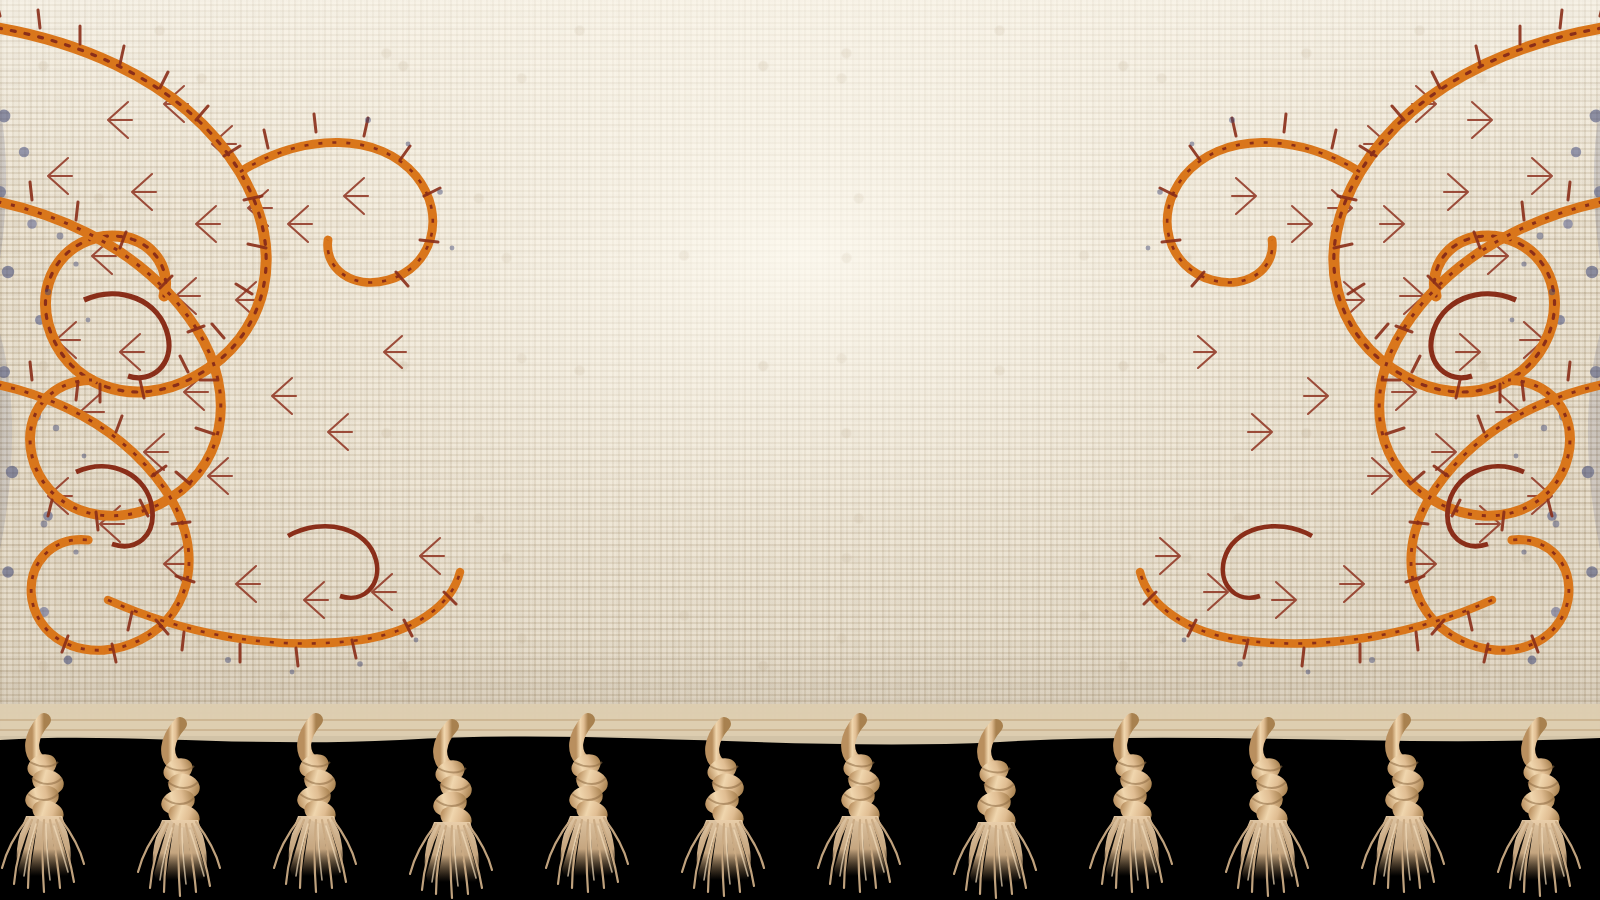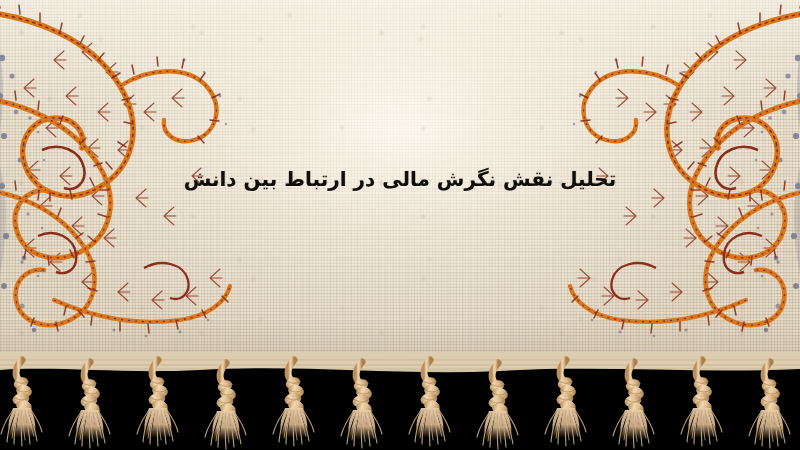--- a/index.html
+++ b/index.html
@@ -297,21 +297,20 @@
           <circle cx="214" cy="320" r="1.2"></circle>
         <circle cx="190" cy="60" r="1.5"></circle>
           <circle cx="210" cy="72" r="1.2"></circle>
         <circle cx="226" cy="96" r="1.4"></circle>
           <circle cx="232" cy="124" r="1.2"></circle>
       </g>
     </svg>
   </div>
 
   <div id="title">
-    <span class="ln">تحلیل نقش نگرش مالی در ارتباط بین دانش</span>
   </div>
 
   <div id="fringe">
     <svg viewBox="0 0 800 98" preserveAspectRatio="none" aria-hidden="true">
       <defs>
         <linearGradient id="cord" x1="0" y1="0" x2="1" y2="0">
           <stop offset="0%" stop-color="#b98f5e"></stop>
           <stop offset="35%" stop-color="#f0d6ae"></stop>
           <stop offset="65%" stop-color="#e0bd92"></stop>
           <stop offset="100%" stop-color="#a8814f"></stop>

